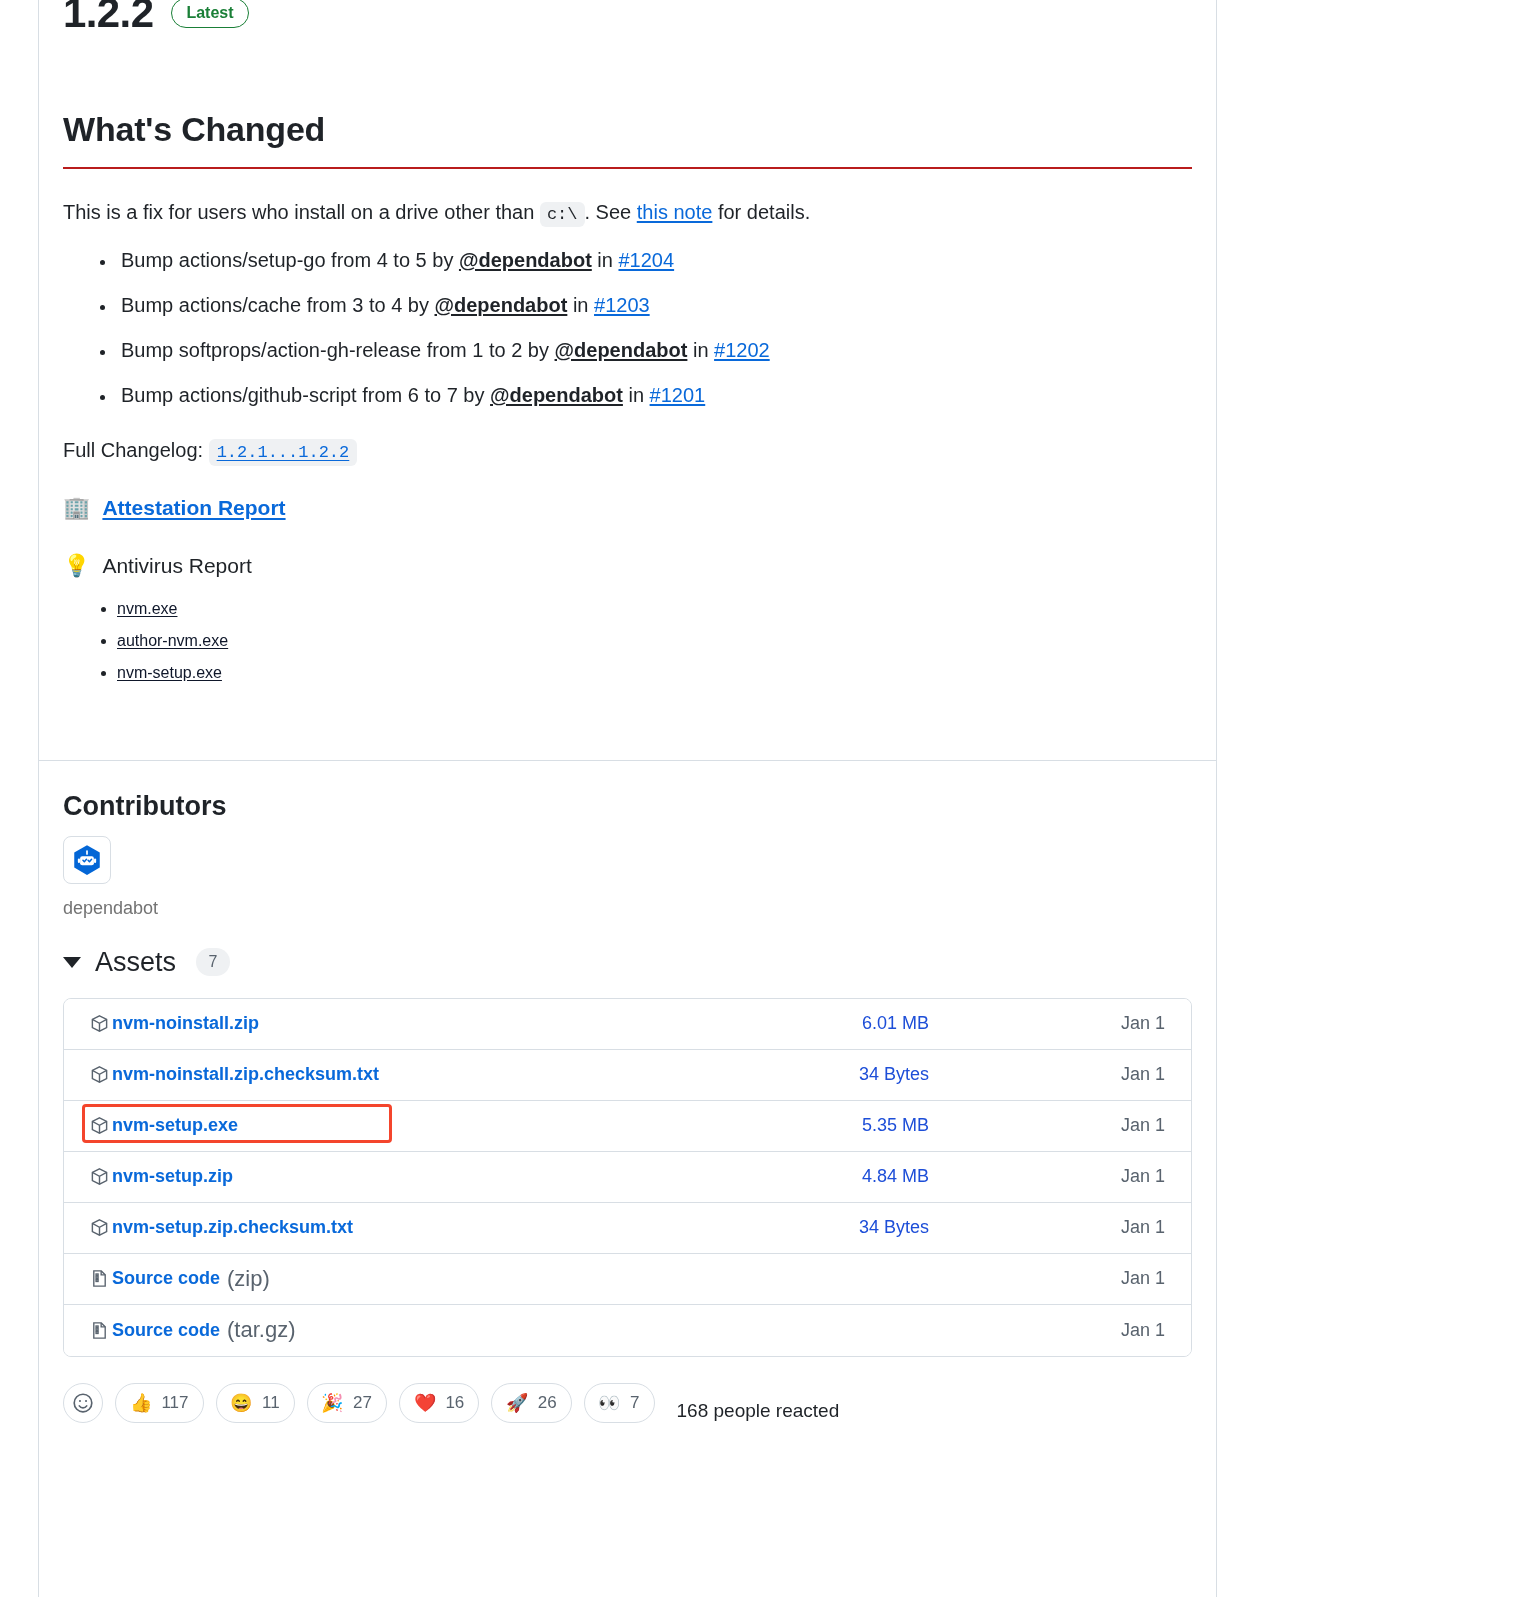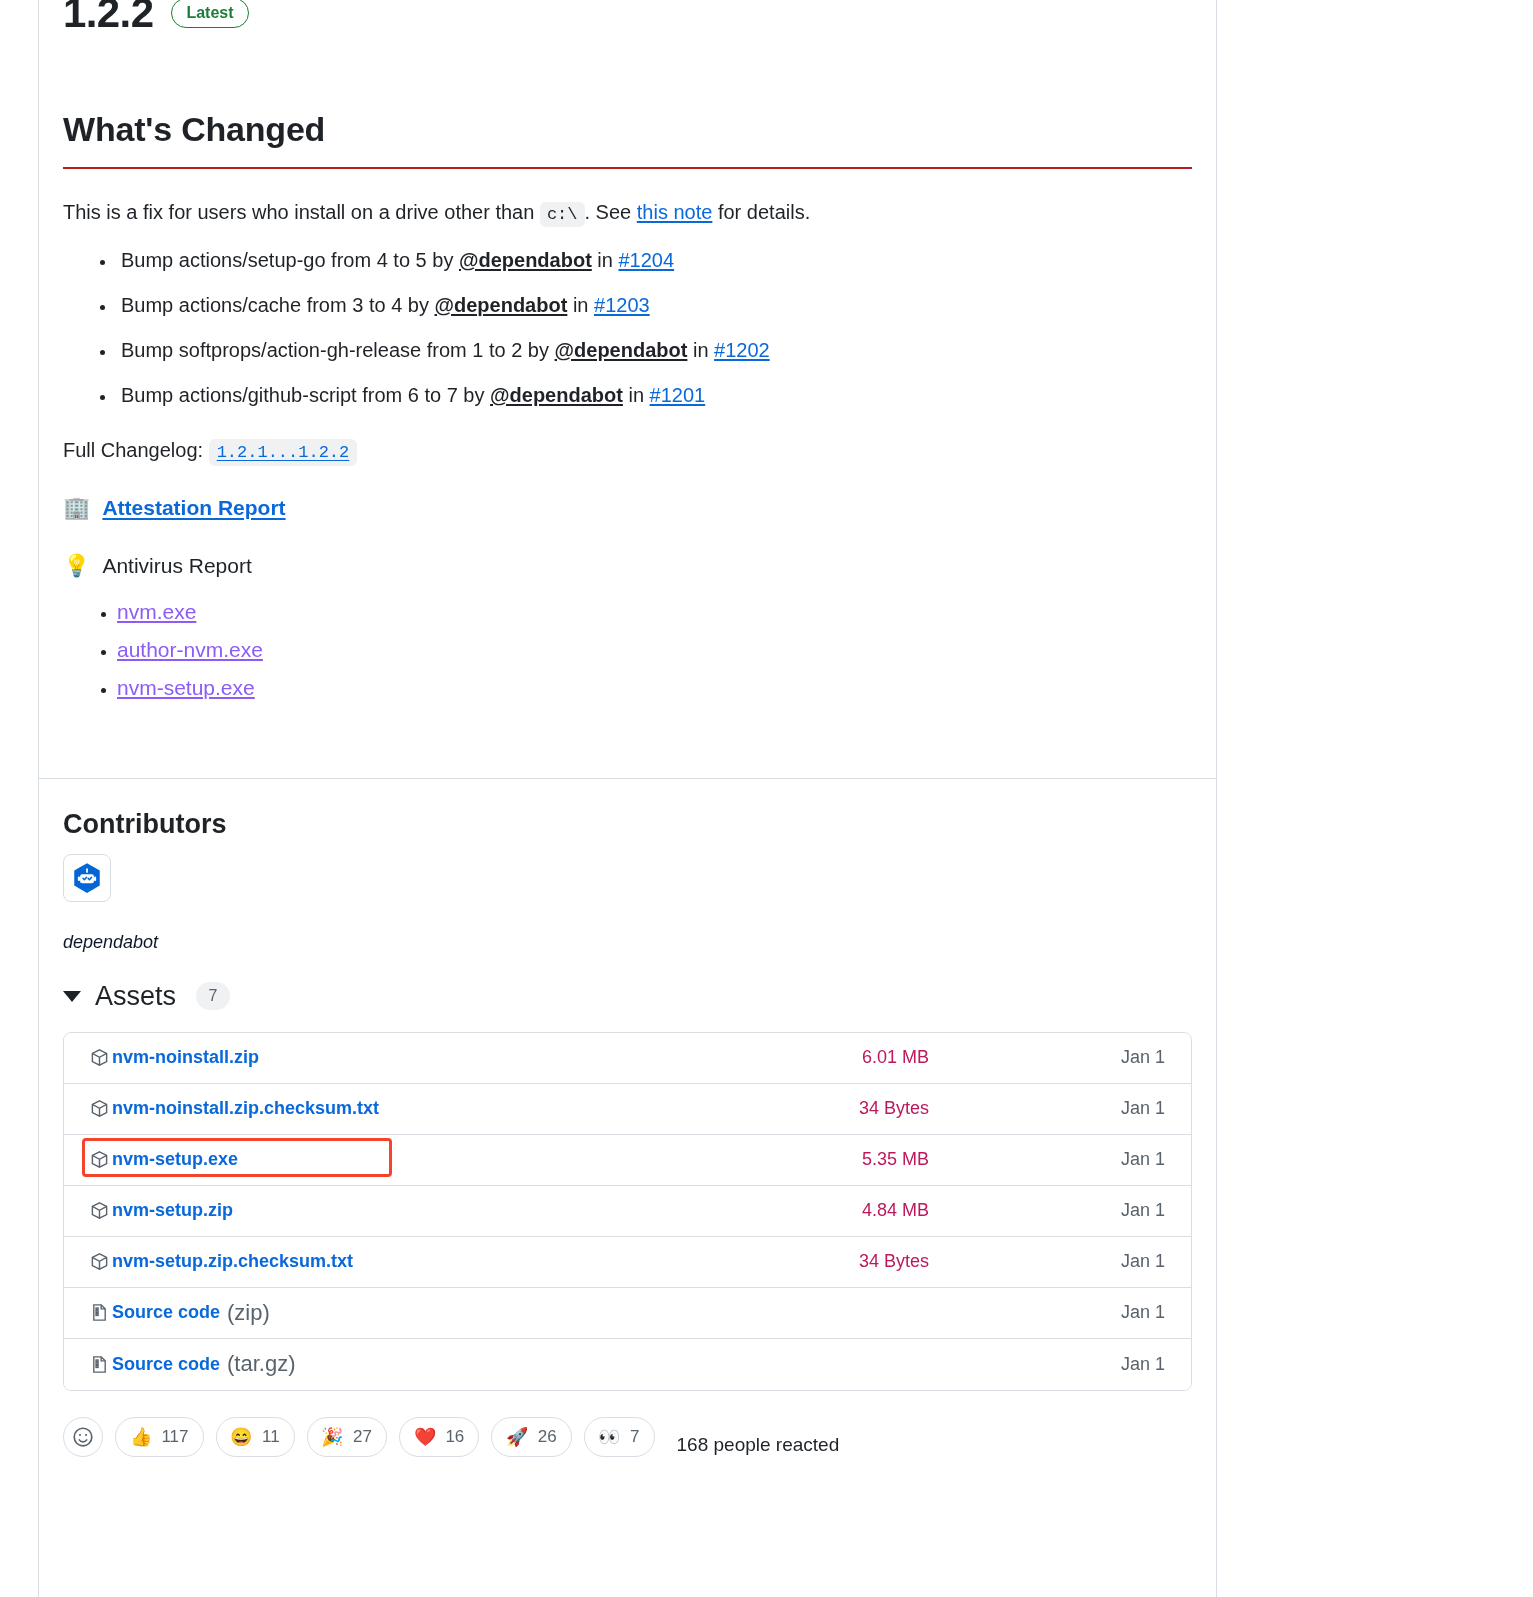--- a/index.html
+++ b/index.html
@@ -88,37 +88,37 @@
   .report-row .report-link {
     font-size: 21px; font-weight: 700; color: #0969da;
     text-decoration: underline; text-underline-offset: 3px;
   }
   .report-row .report-plain { font-size: 21px; font-weight: 400; color: #1f2328; }
 
   ul.file-list {
     margin: 22px 0 0 0; padding-left: 54px; list-style: disc;
   }
   ul.file-list li { margin-bottom: 14px; }
-  ul.file-list li a { font-size: 21px; color: #8b5cf6; text-decoration: underline; text-underline-offset: 2px; }
+  ul.file-list li a { font-size: 16px; color: #0f172a; text-decoration: underline; text-underline-offset: 2px; }
 
   .body-bottom-space { height: 64px; }
 
   .section-divider { border-top: 1px solid #d8dee4; }
 
   
   .contributors { padding: 30px 24px 0 24px; }
   h3.contributors-title {
     font-size: 27px; font-weight: 600; margin: 0 0 14px 0; color: #1f2328;
   }
   .avatar {
     width: 48px; height: 48px;
     border: 1px solid #d8dee4; border-radius: 8px;
     background: #fff; display: flex; align-items: center; justify-content: center;
   }
-  .contributor-name { margin-top: 30px; font-size: 18px; color: #0f172a; font-style: italic; }
+  .contributor-name { margin-top: 14px; font-size: 18px; color: #737373; }
 
   
   .assets-wrap { padding: 28px 24px 0 24px; }
   .assets-header { display: flex; align-items: center; gap: 20px; }
   .assets-caret {
     width: 0; height: 0;
     border-left: 9px solid transparent; border-right: 9px solid transparent;
     border-top: 11px solid #1f2328; margin-right: -6px;
   }
   .assets-title { font-size: 27px; font-weight: 400; color: #1f2328; }
@@ -142,21 +142,21 @@
   }
   .asset-row:last-child { border-bottom: none; }
   .asset-name-cell { flex: 1 1 auto; display: flex; align-items: center; min-width: 0; }
   .asset-link-group { display: inline-flex; align-items: center; gap: 1px; position: relative; }
   .asset-icon { display: inline-flex; align-items: center; color: #59636e; margin-right: 2px; }
   .asset-name {
     font-size: 18px; font-weight: 700; color: #0969da; text-decoration: none;
   }
   .asset-suffix { font-size: 22px; color: #59636e; margin-left: 6px; font-weight: 400; }
   .asset-size {
-    width: 210px; text-align: right; font-size: 18px; color: #be185d;
+    width: 210px; text-align: right; font-size: 18px; color: #1d4ed8;
     padding-right: 86px;
   }
   .asset-date {
     width: 150px; text-align: right; font-size: 18px; color: #59636e;
   }
 
   .highlight-box {
     position: absolute;
     left: -8px; top: -11px;
     width: 310px; height: 39px;

